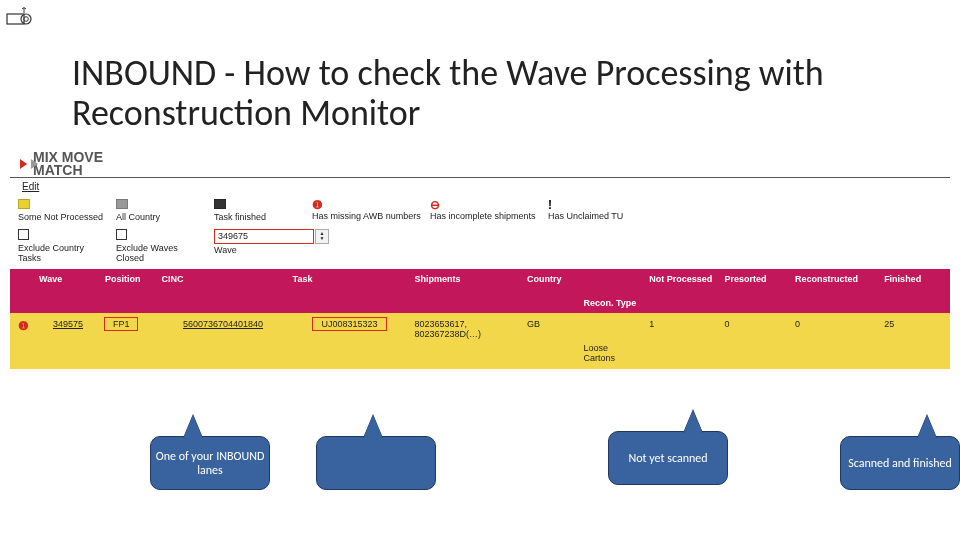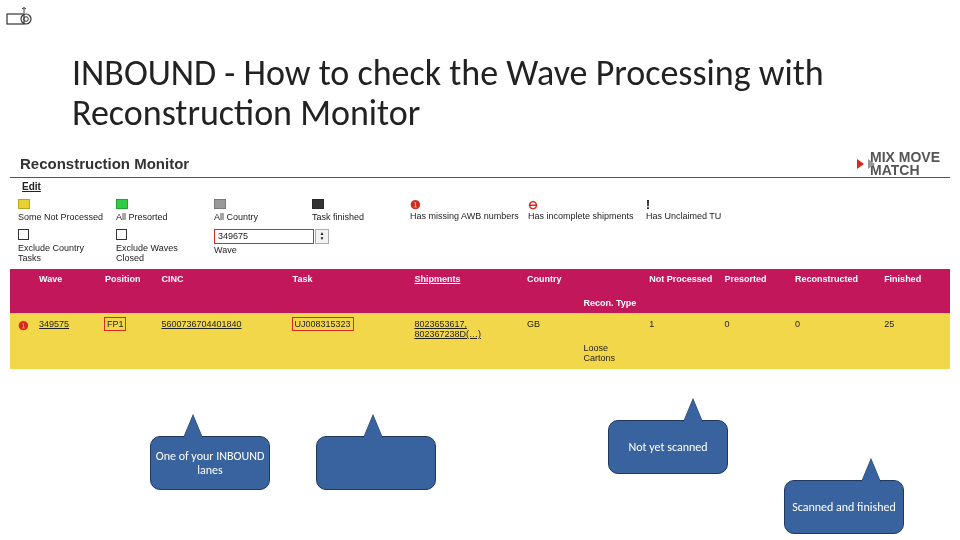--- a/index.html
+++ b/index.html
@@ -69,21 +69,20 @@
     width: 0; height: 0;
     border-left: 7px solid #999;
     border-top: 5px solid transparent;
     border-bottom: 5px solid transparent;
   }
   .brand-text { font-size: 14px; font-weight: 700; color: #555; line-height: 0.9; }
   .menu-row {
     padding: 3px 12px;
     font-size: 10px;
     text-decoration: underline;
-    font-weight: bold;
   }
   .legend {
     display: flex;
     gap: 8px;
     padding: 4px 8px;
   }
   .legend-item {
     width: 90px;
     font-size: 9px;
     line-height: 1.05;
@@ -156,40 +155,40 @@
     font-size: 9px;
     font-weight: 700;
     padding: 5px 4px;
   }
   .thead > div, .trow > div { padding: 0 4px; }
   .c-warn { width: 22px; }
   .c-wave { width: 70px; }
   .c-pos  { width: 60px; }
   .c-cinc { width: 140px; }
   .c-task { width: 130px; }
-  .c-ship { width: 120px; text-decoration: underline; }
+  .c-ship { width: 120px; }
   .c-ctry { width: 60px; }
   .c-rec  { width: 70px; margin-top: 24px; }
   .c-np   { width: 80px; }
   .c-ps   { width: 75px; }
   .c-rc   { width: 95px; }
   .c-fin  { width: 70px; }
   .trow {
     display: flex;
     background: #f3d74a;
     color: #222;
     font-size: 9px;
     padding: 6px 4px;
     align-items: flex-start;
   }
-  .trow .c-wave, .trow .c-cinc, .trow .c-task { text-decoration: underline; }
+  .trow .c-wave, .trow .c-cinc, .trow .c-task { text-decoration: underline; text-align: center; }
   .red-box {
     border: 1.5px solid #d52b1e;
     margin: -2px -1px;
-    padding: 1px 2px;
+    padding: 1px 8px;
     display: inline-block;
   }
   .callout {
     position: absolute;
     width: 120px;
     height: 54px;
     background: #39639e;
     border: 1.5px solid #203860;
     border-radius: 10px;
     color: #fff;
@@ -206,54 +205,52 @@
     width: 0; height: 0;
     border-left: 10px solid transparent;
     border-right: 10px solid transparent;
     border-bottom: 24px solid #39639e;
     filter: drop-shadow(0 -1px 0 #203860);
   }
   #co1 { left: 130px; top: 436px; margin-left: 20px; }
   #co1 .tail { left: 32px; }
   #co2 { left: 316px; top: 436px; }
   #co2 .tail { left: 46px; }
-  #co3 { left: 608px; top: 420px; }
+  #co3 { left: 608px; top: 431px; }
   #co3 .tail { left: 74px; }
-  #co4 { left: 784px; top: 436px; margin-top: 44px; }
+  #co4 { left: 840px; top: 436px; }
   #co4 .tail { left: 76px; }
 </style>
 </head>
 <body>
 
 <div class="projector-icon">
   <svg width="26" height="22" viewBox="0 0 26 22">
     <rect x="1" y="8" width="17" height="10" fill="none" stroke="#333" stroke-width="1.2"></rect>
     <circle cx="20" cy="13" r="5" fill="none" stroke="#333" stroke-width="1.2"></circle>
     <circle cx="20" cy="13" r="2.3" fill="none" stroke="#333" stroke-width="1"></circle>
     <path d="M18 7 L18 2 M16 3 Q18 0 20 3" fill="none" stroke="#333" stroke-width="1"></path>
   </svg>
 </div>
 
 <h1 class="slide-title">INBOUND - How to check the Wave Processing with Reconstruction Monitor</h1>
 
 <div class="screenshot">
 
   <div class="app-bar">
-    <span class="app-title">Reconstruction Monitor</span>
     <span class="brand">
       <span class="brand-logo"></span>
       <span class="brand-text">MIX MOVE<br>MATCH</span>
     </span>
   </div>
 
   <div class="menu-row">Edit</div>
 
   <div class="legend">
     <div class="legend-item"><span class="swatch sw-yellow"></span><br><span>Some Not Processed</span></div>
-    <div class="legend-item"><span class="swatch sw-green"></span><br><span>All Presorted</span></div>
     <div class="legend-item"><span class="swatch sw-gray"></span><br><span>All Country</span></div>
     <div class="legend-item"><span class="swatch sw-dark"></span><br><span>Task finished</span></div>
     <div class="legend-item wide"><span class="warn-red">❶</span><br><span>Has missing AWB numbers</span></div>
     <div class="legend-item wide"><span class="warn-red">⊖</span><br><span>Has incomplete shipments</span></div>
     <div class="legend-item"><span class="warn-bang">!</span><br><span>Has Unclaimed TU</span></div>
   </div>
 
   <div class="filters">
     <div class="filter"><span class="cbox"></span><br><span>Exclude Country Tasks</span></div>
     <div class="filter"><span class="cbox"></span><br><span>Exclude Waves Closed</span></div>

